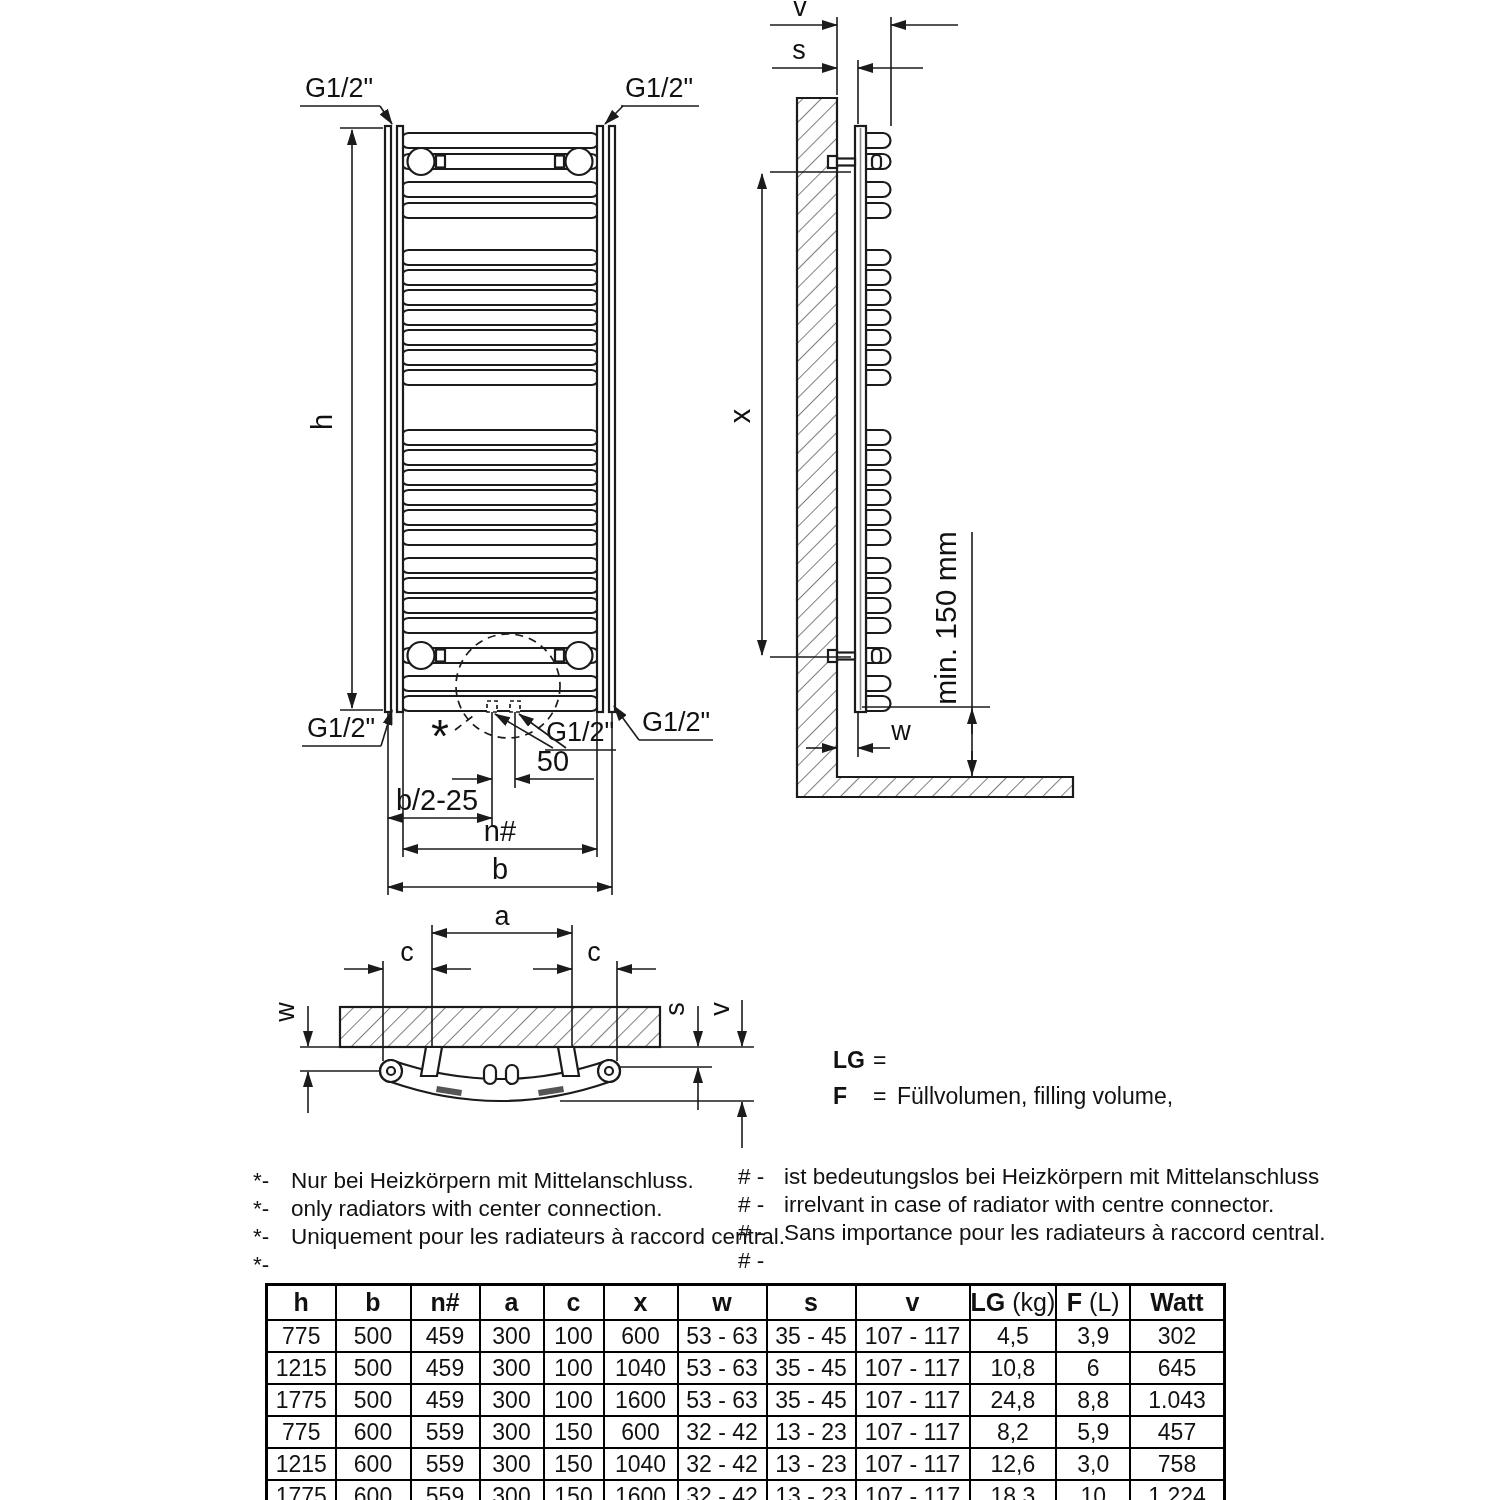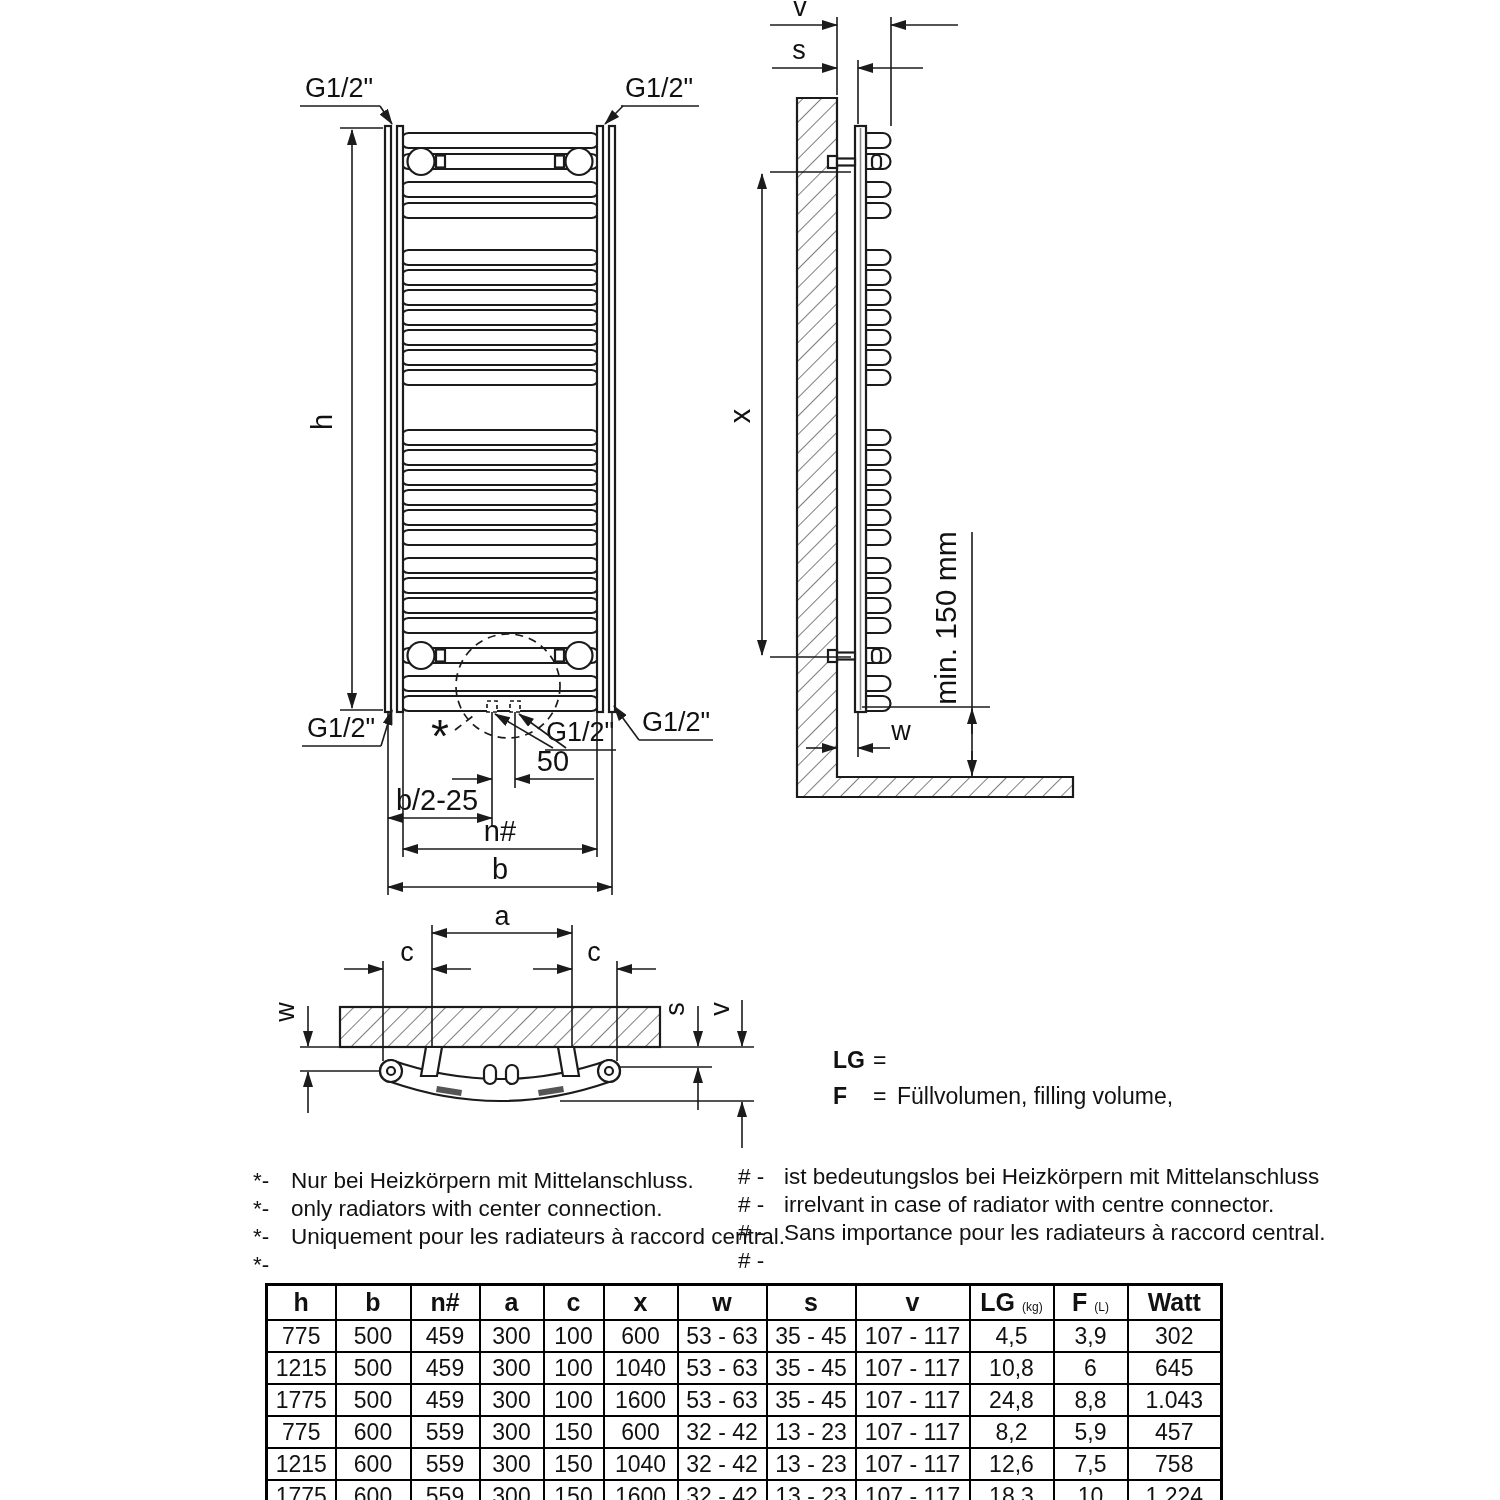--- a/index.html
+++ b/index.html
@@ -20,21 +20,21 @@
   .fnotes{position:absolute;font-size:22.5px;white-space:nowrap;}
   .fline{display:flex;margin-bottom:6px;line-height:22px;}
   .fmark{flex:0 0 38px;}
   .fmark2{flex:0 0 46px;}
   table.spec{position:absolute;left:265px;top:1283px;border-collapse:collapse;
              table-layout:fixed;border:3px solid #000;}
   table.spec th,table.spec td{border:2px solid #000;text-align:center;vertical-align:middle;
              padding:0;overflow:hidden;white-space:nowrap;}
   table.spec th{height:33px;font-size:25px;font-weight:bold;}
   table.spec td{height:30px;font-size:23px;font-weight:normal;}
-  .unit{font-size:12px;font-weight:normal;}
+  .unit{font-size:25px;font-weight:normal;}
 </style>
 </head>
 <body>
 
 <div id="canvas">
 
 <svg width="1500" height="1160" viewBox="0 0 1500 1160">
   <defs>
     <pattern id="hatch" patternUnits="userSpaceOnUse" width="13" height="13" patternTransform="rotate(45)">
       <line x1="0" y1="0" x2="0" y2="13" stroke="#444" stroke-width="1.4"></line>
@@ -403,21 +403,21 @@
       <td>1215</td>
           <td>600</td>
           <td>559</td>
           <td>300</td>
           <td>150</td>
           <td>1040</td>
           <td>32 - 42</td>
           <td>13 - 23</td>
           <td>107 - 117</td>
           <td>12,6</td>
-          <td>7,5</td>
+          <td>3,0</td>
           <td>758</td>
     </tr>
     <tr>
       <td>1775</td>
           <td>600</td>
           <td>559</td>
           <td>300</td>
           <td>150</td>
           <td>1600</td>
           <td>32 - 42</td>

